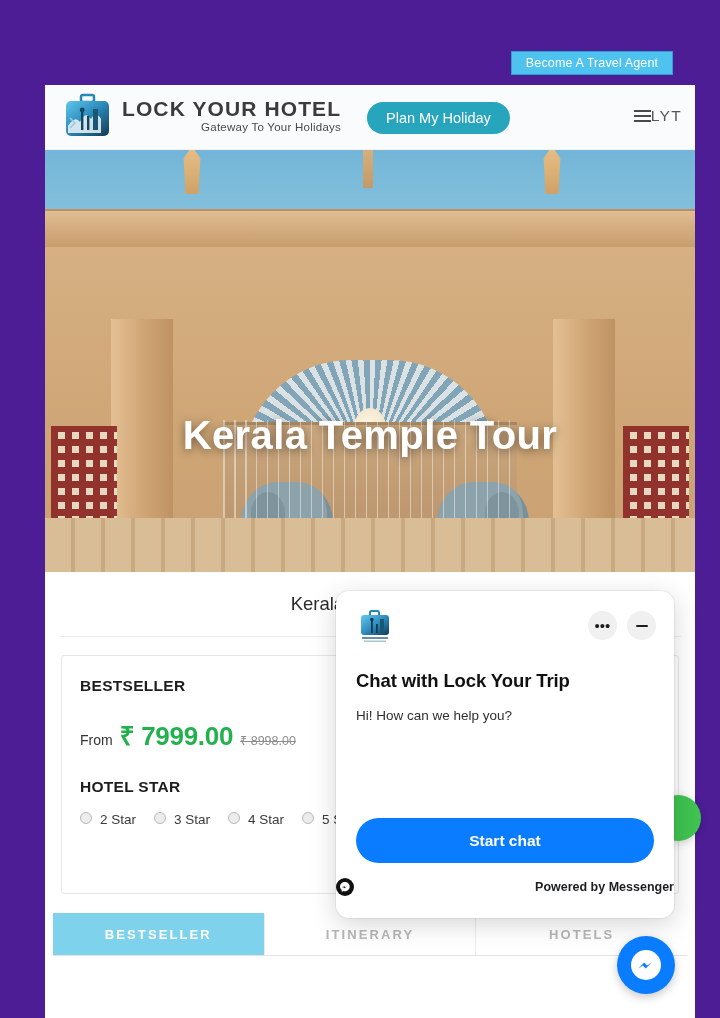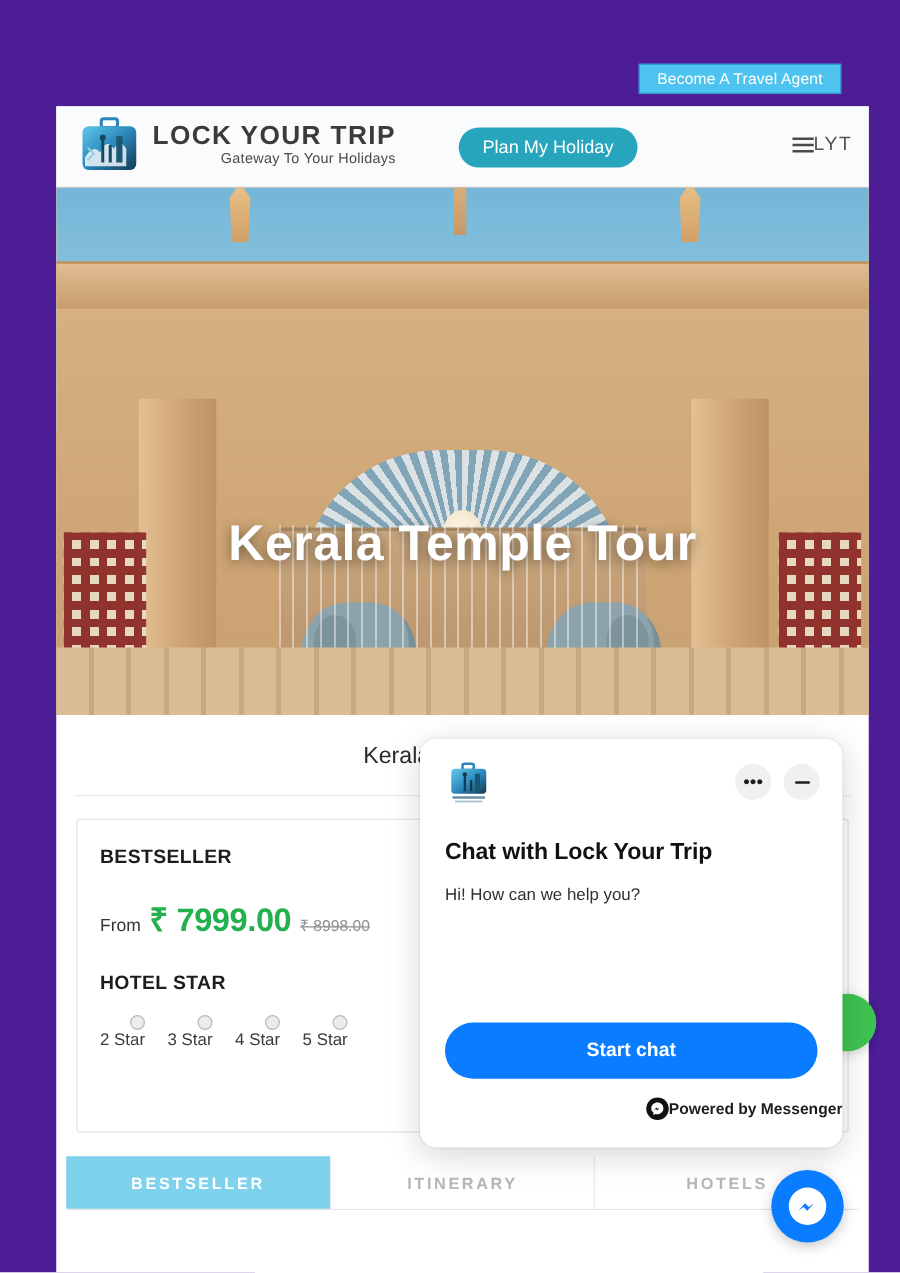--- a/index.html
+++ b/index.html
@@ -277,21 +277,21 @@
     color: #1d1d1d;
     letter-spacing: .3px;
   }
 
   .stars {
     margin-top: 16px;
     display: flex;
     align-items: center;
     gap: 18px;
   }
-  .star-opt { display: flex; align-items: flex-end; gap: 0; cursor: pointer; flex-direction: column; }
+  .star-opt { display: flex; align-items: flex-start; gap: 8px; cursor: pointer; }
   .radio {
     width: 12px; height: 12px; border-radius: 50%;
     border: 1px solid #b9b9b9; background: #ececec;
   }
   .star-lbl { font-size: 13.5px; color: #3a3a3a; }
 
   .tags {
     margin-top: 22px;
     display: flex;
     justify-content: flex-end;
@@ -417,21 +417,21 @@
     font-size: 15.5px;
     font-weight: 700;
     display: flex; align-items: center; justify-content: center;
     cursor: pointer;
     border: none;
     font-family: "Liberation Sans", sans-serif;
   }
   .powered {
     position: absolute;
     left: 0; right: 0; top: 287px;
-    display: flex; align-items: center; justify-content: flex-end; gap: 0;
+    display: flex; align-items: center; justify-content: space-between; gap: 0;
     font-size: 12.5px; font-weight: 700; color: #1c1e21;
   }
   .m-dot {
     width: 18px; height: 18px; border-radius: 50%;
     background: #111111;
     display: flex; align-items: center; justify-content: center;
   }
 
   
   .lg { display:block; }
@@ -460,21 +460,21 @@
             <rect x="5" y="9" width="43" height="35" rx="5" fill="url(#bagG)"></rect>
             <path d="M7 34 q7-11 12-4 q5-12 11-3 q5-9 10 0 l0 14 l-33 0 z" fill="#eef6fa" opacity=".85"></path>
             <rect x="20" y="20" width="2.4" height="18" fill="#14485f"></rect>
             <rect x="26" y="24" width="2.4" height="14" fill="#14485f"></rect>
             <rect x="32" y="17" width="5" height="21" fill="#1a5773"></rect>
             <circle cx="21.2" cy="18" r="2.4" fill="#14485f"></circle>
             <path d="M9 26 l5 5 l-5 5" fill="none" stroke="#9ec9dd" stroke-width="1.6"></path>
           </svg>
         </div>
         <div class="logo-text">
-          <div class="logo-t1">LOCK YOUR TRIP</div>
+          <div class="logo-t1">LOCK YOUR HOTEL</div>
           <div class="logo-t2">Gateway To Your Holidays</div>
         </div>
       </div>
 
       <button class="plan-btn">Plan My Holiday</button>
 
       <div class="menu">
         <span class="burger">
             <i></i>
             <i></i>

